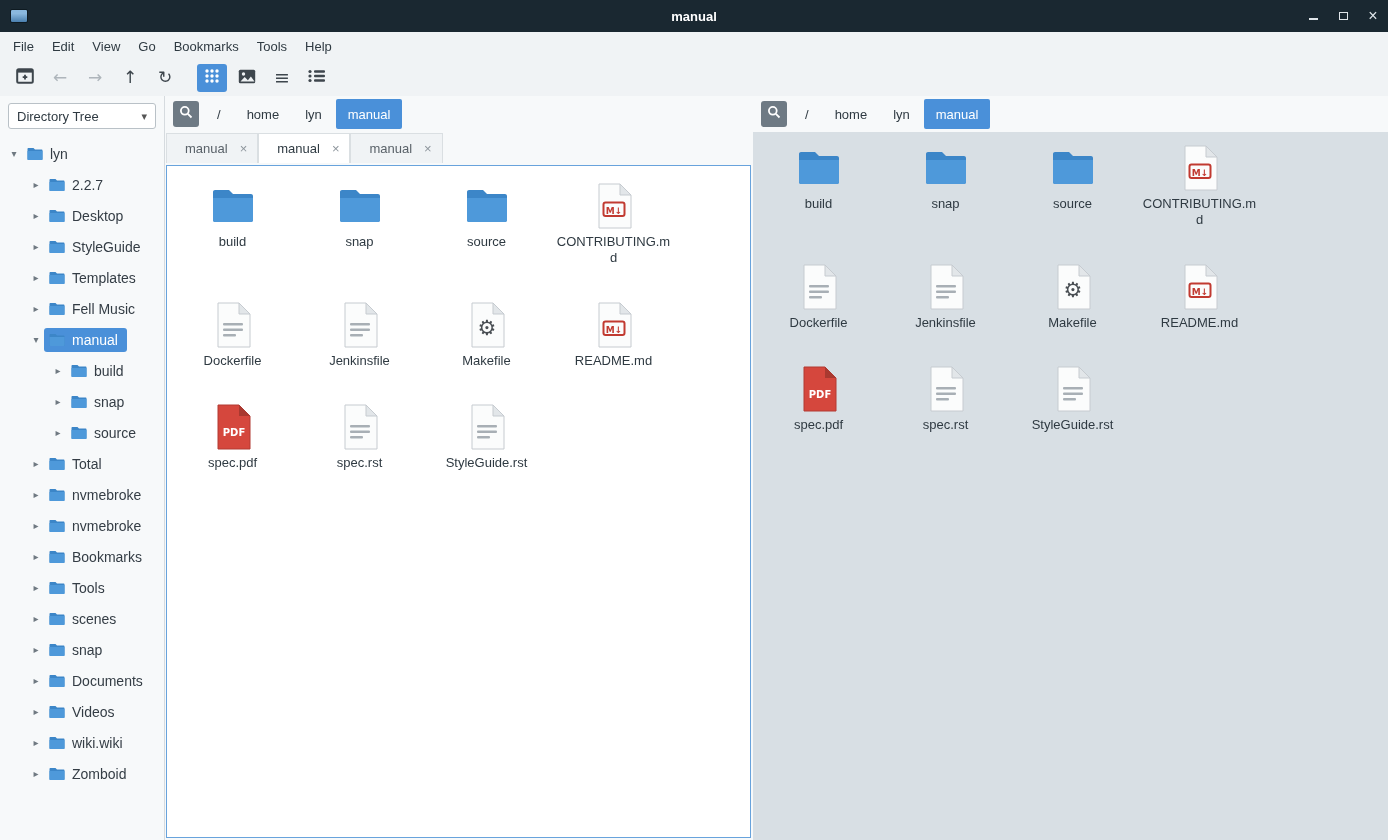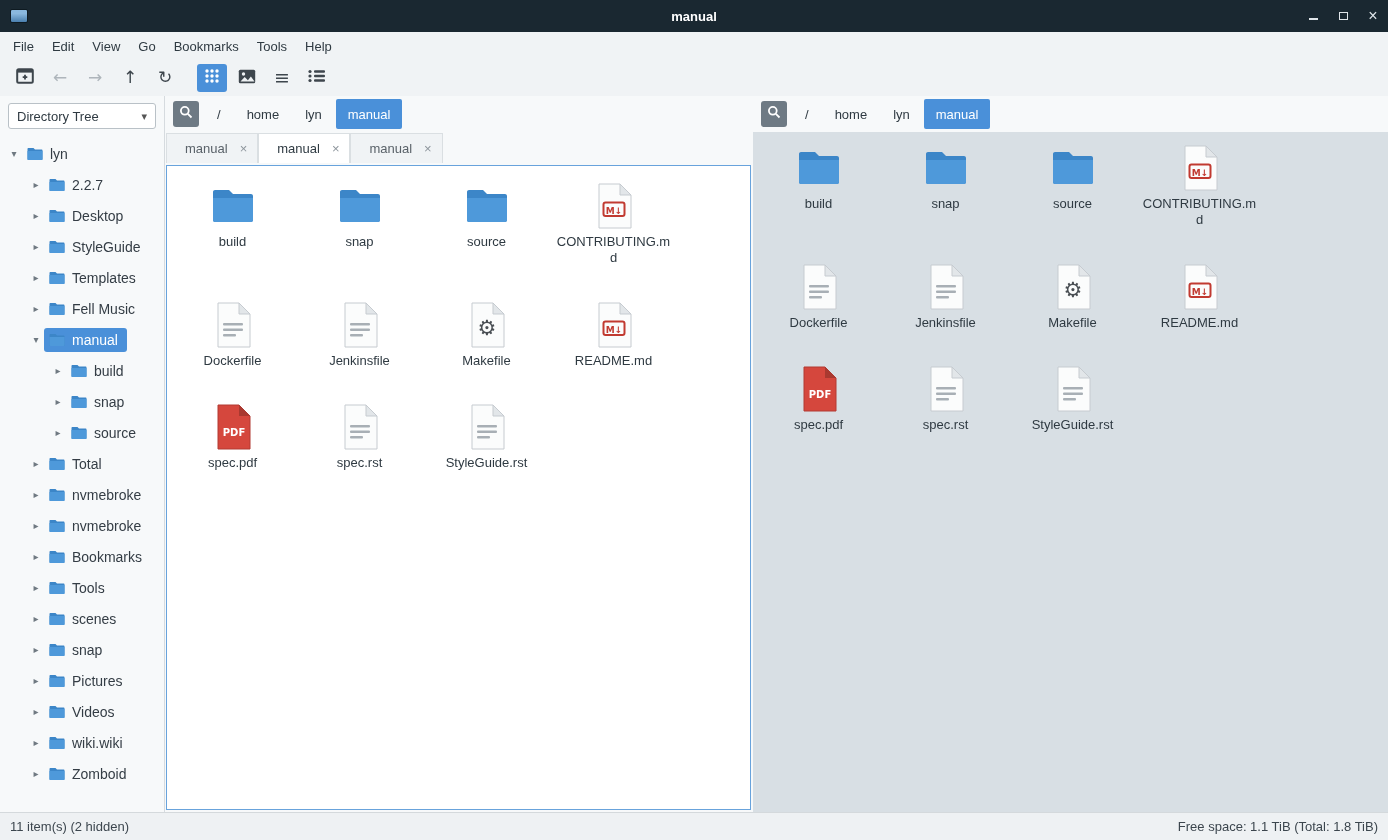--- a/index.html
+++ b/index.html
@@ -373,21 +373,21 @@
           </div>
           <div class="tree-row" style="padding-left: 28px;">
             <span class="expander">▸</span>
             <span class="tree-inner">
               <span class="tree-folder-icon">
                 <svg width="18" height="18" viewBox="0 0 48 48">
                   <path d="M4 10c0-1.1.9-2 2-2h14l4 4h18c1.1 0 2 .9 2 2v24c0 1.1-.9 2-2 2H6c-1.1 0-2-.9-2-2V10z" fill="#3c86c8"></path>
                   <path d="M4 16h40v22c0 1.1-.9 2-2 2H6c-1.1 0-2-.9-2-2V16z" fill="#4e99da"></path>
                 </svg>
               </span>
-              <span class="tree-label">Pictures</span>
+              <span class="tree-label">Documents</span>
             </span>
           </div>
           <div class="tree-row" style="padding-left: 28px;">
             <span class="expander">▸</span>
             <span class="tree-inner">
               <span class="tree-folder-icon">
                 <svg width="18" height="18" viewBox="0 0 48 48">
                   <path d="M4 10c0-1.1.9-2 2-2h14l4 4h18c1.1 0 2 .9 2 2v24c0 1.1-.9 2-2 2H6c-1.1 0-2-.9-2-2V10z" fill="#3c86c8"></path>
                   <path d="M4 16h40v22c0 1.1-.9 2-2 2H6c-1.1 0-2-.9-2-2V16z" fill="#4e99da"></path>
                 </svg>
@@ -673,18 +673,14 @@
                   <rect x="14" y="33" width="13" height="2.5" rx="1"></rect>
                 </g>
               </svg></div>
             <div class="file-label">StyleGuide.rst</div>
           </div>
         </div>
     </div>
 
   </div>
 
-  <div class="statusbar">
-    <span>11 item(s) (2 hidden)</span>
-    <span>Free space: 1.1 TiB (Total: 1.8 TiB)</span>
-  </div>
 
 </div>
 
 </body></html>

